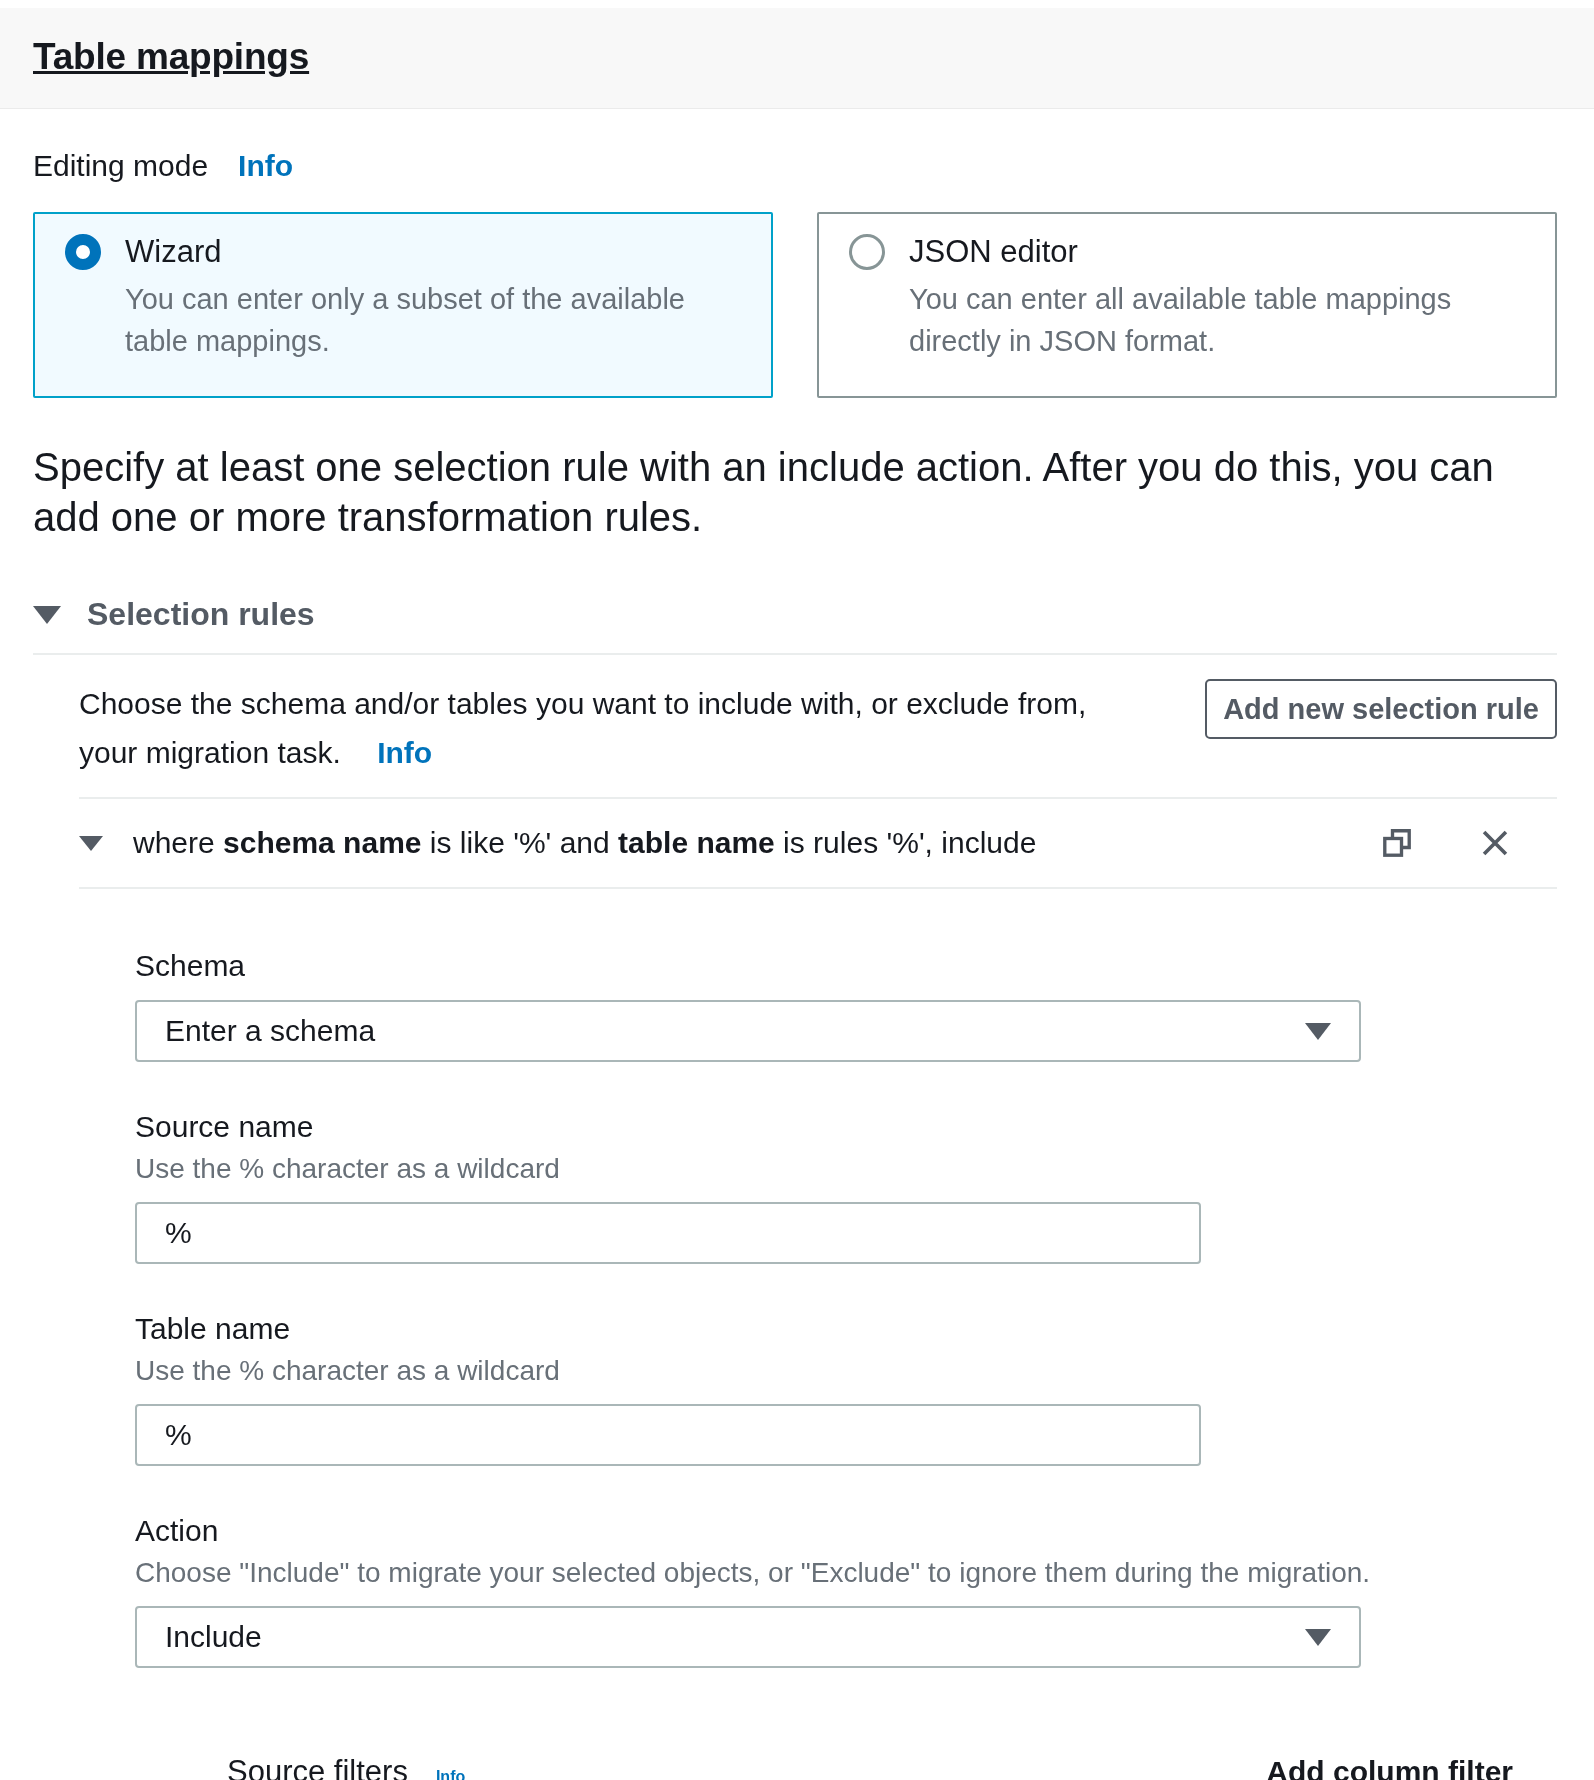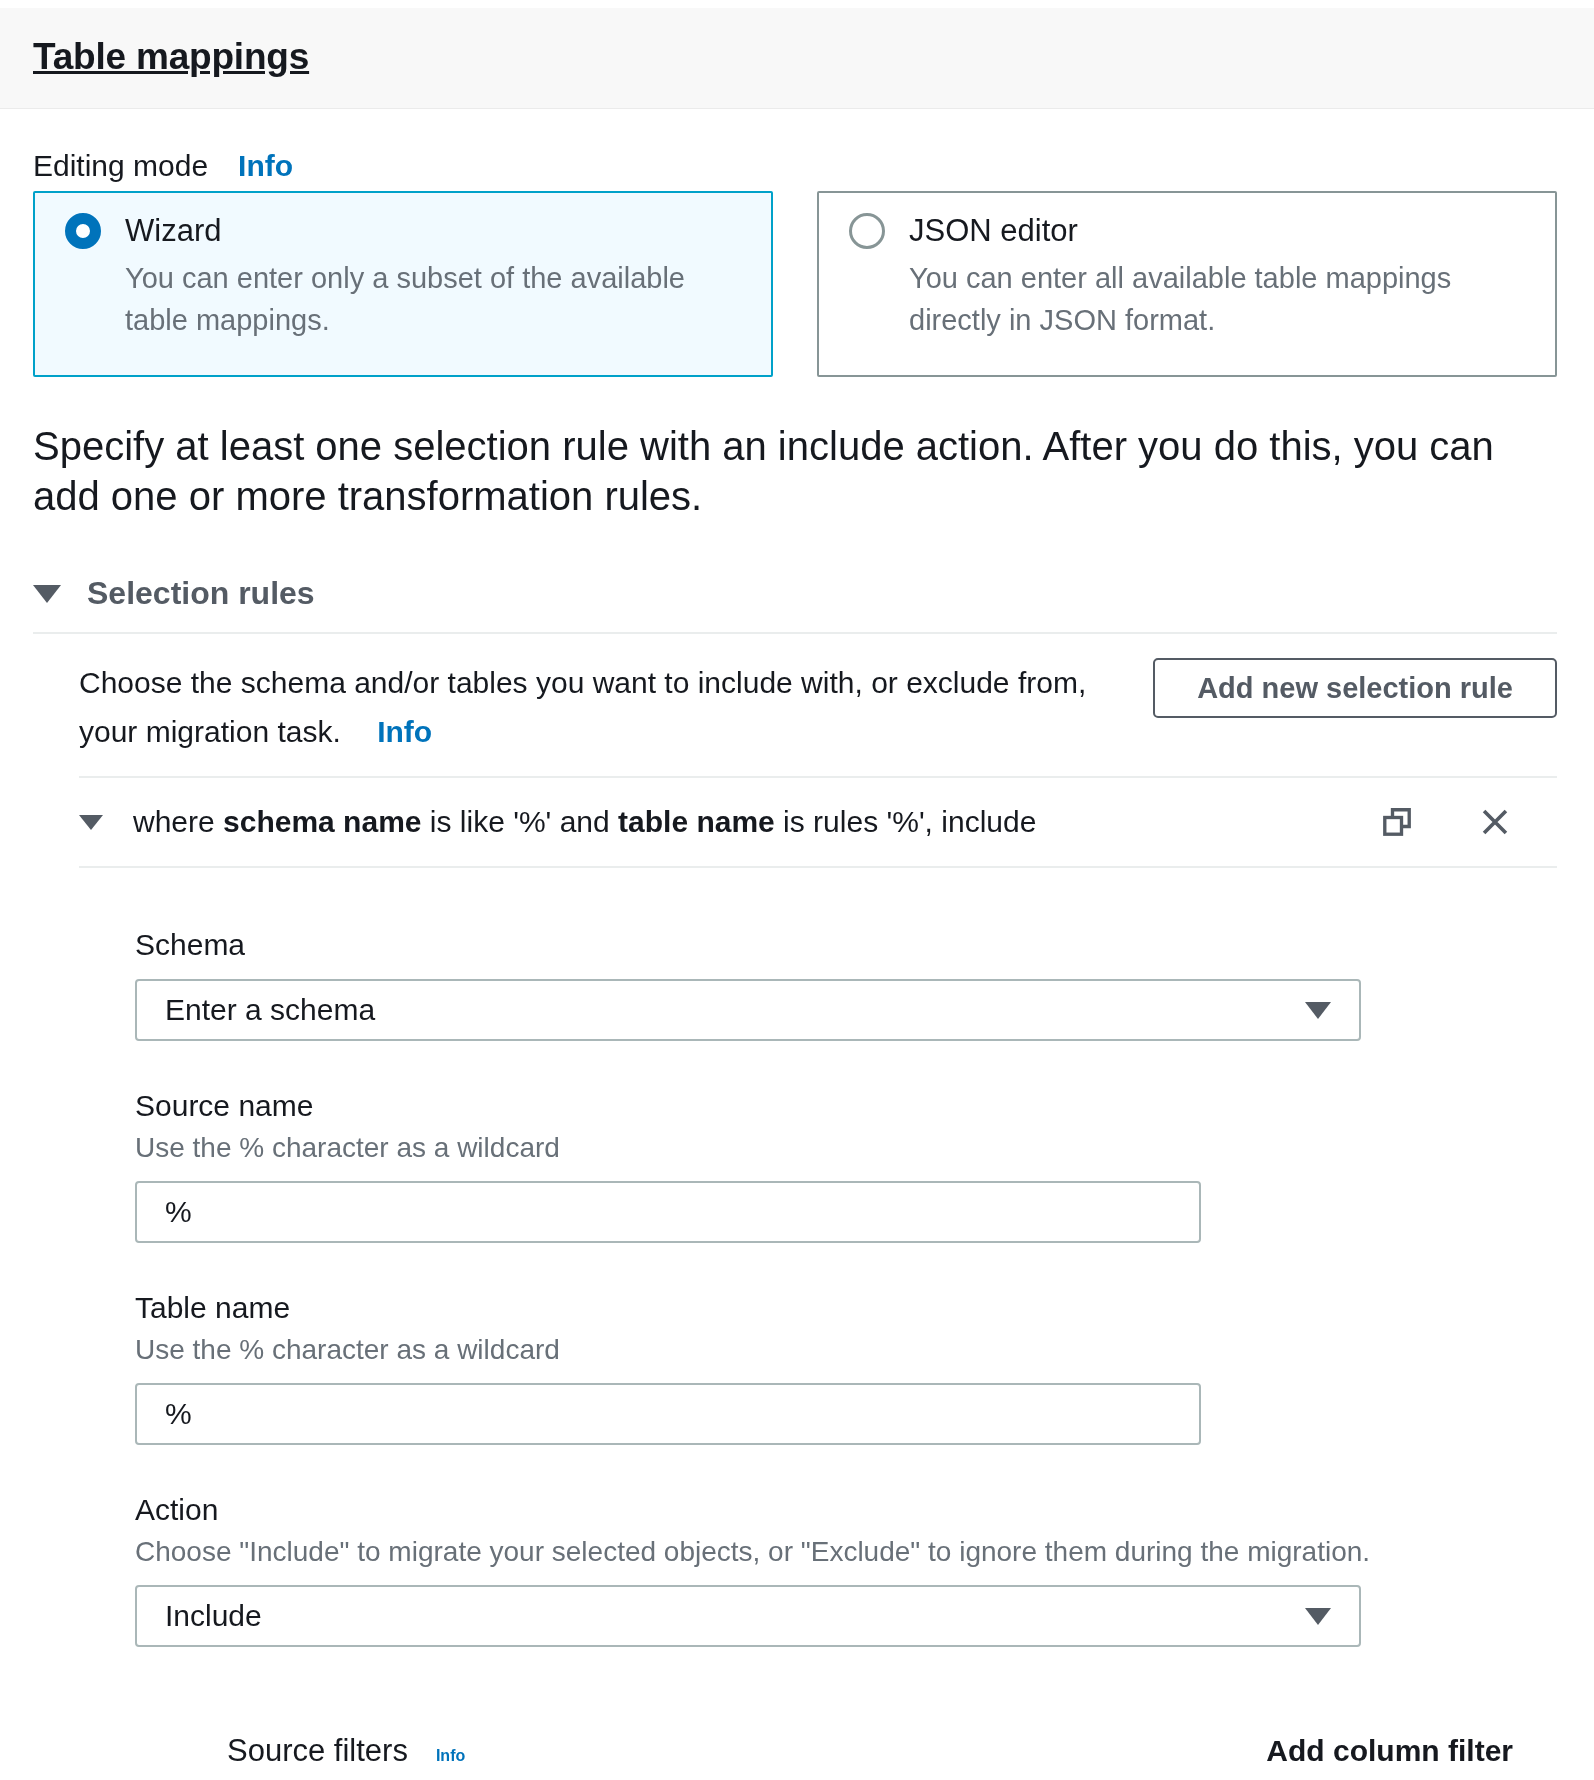--- a/index.html
+++ b/index.html
@@ -27,21 +27,21 @@
     letter-spacing: -0.2px;
   }
 
   .content { padding: 0 37px 0 33px; }
 
   
   .editing-row { margin-top: 40px; font-size: 30px; display: flex; align-items: baseline; }
   .info-link { color: #0073bb; font-weight: 700; margin-left: 30px; cursor: pointer; }
   .info-link2 { color: #0073bb; font-weight: 700; margin-left: 28px; cursor: pointer; }
 
-  .cards { display: flex; gap: 44px; margin-top: 8px; }
+  .cards { display: flex; gap: 44px; margin-top: 29px; }
   .card {
     flex: 1 1 0;
     border: 2px solid #879596;
     border-radius: 2px;
     background: #ffffff;
     padding: 20px 30px 34px 30px;
     cursor: pointer;
   }
   .card.selected { border-color: #00a1c9; background: #f1faff; }
   .radio-row { display: flex; align-items: center; }
@@ -74,21 +74,21 @@
   .btn {
     margin-left: auto;
     background: #fff;
     border: 2px solid #545b64;
     border-radius: 5px;
     color: #545b64;
     font-family: "Liberation Sans", sans-serif;
     font-size: 29px;
     font-weight: 700;
     height: 60px;
-    padding: 0 42px;
+    padding: 0 16px;
     white-space: nowrap;
     cursor: pointer;
   }
 
   
   .rule-header { display: flex; align-items: center; padding: 26px 0; }
   .rule-tri { width:0; height:0; border-left: 12px solid transparent; border-right: 12px solid transparent; border-top: 15px solid #545b64; cursor:pointer; }
   .rule-summary { margin-left: 30px; font-size: 30px; color: #16191f; }
   .rule-summary b { font-weight: 700; }
   .rule-icons { margin-left: auto; display: flex; align-items: center; gap: 62px; margin-right: 44px; }

